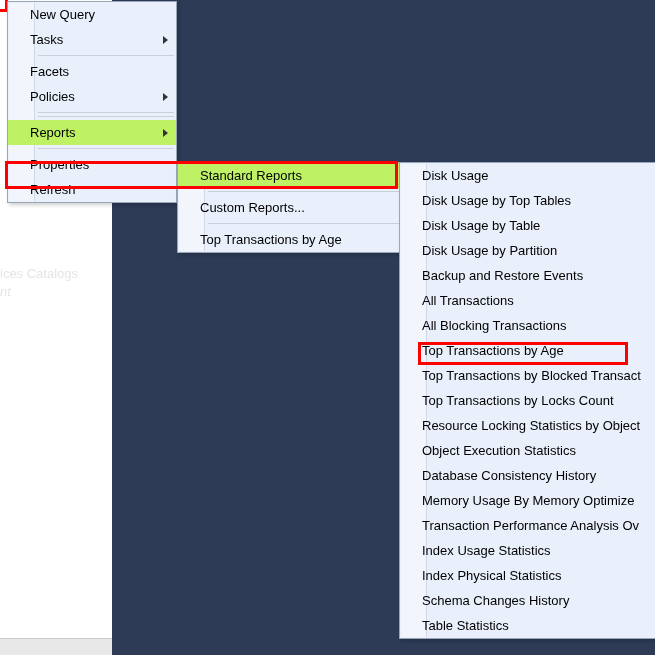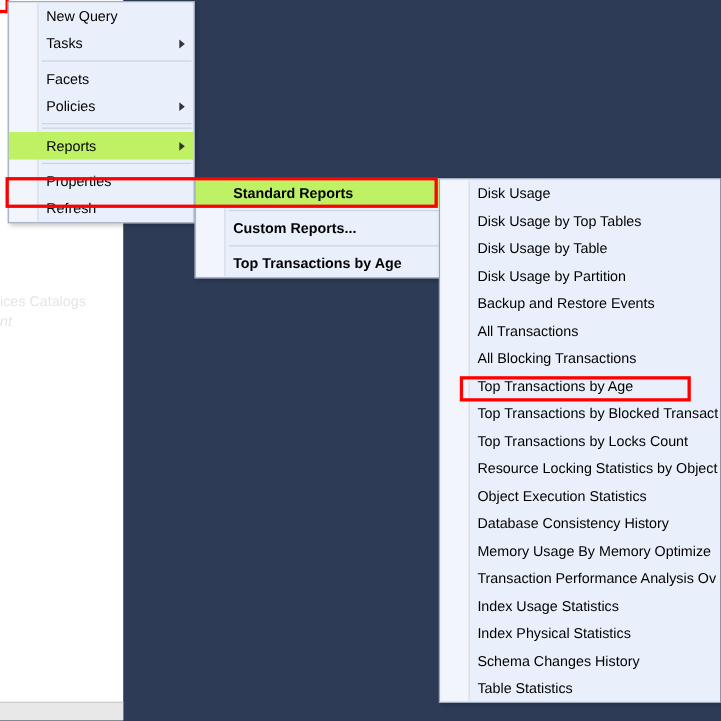--- a/index.html
+++ b/index.html
@@ -49,21 +49,21 @@
     }
     .context-menu .gutter {
       position: absolute;
       left: 1px; top: 1px; bottom: 1px;
       width: 26px;
       background: #f2f5fb;
       border-right: 1px solid #d0d7e5;
     }
     .menu-item {
       position: relative;
-      padding: 5px 30px 5px 34px;
+      padding: 5px 30px 5px 22px;
       cursor: default;
       color: #000;
       white-space: nowrap;
       display: flex;
       align-items: center;
     }
     .menu-item.highlighted {
       background: #bef264;
     }
     .menu-sep {
@@ -81,21 +81,21 @@
       border-top: 4px solid transparent;
       border-bottom: 4px solid transparent;
       border-left: 5px solid #333;
     }
     .red-box {
       position: absolute;
       border: 3px solid #ff0000;
       pointer-events: none;
     }
     #menu1 { left: 7px; top: 1px; width: 170px; }
-    #menu2 { left: 177px; top: 162px; width: 260px; font-weight: bold; }
+    #menu2 { left: 177px; top: 162px; width: 260px; }
     #menu3 { left: 399px; top: 162px; width: 280px; }
   </style>
 </head>
 <body>
 
 <div class="bg-panel"></div>
 <div class="bg-text" style="top:266px;">ices Catalogs</div>
 <div class="bg-text" style="top:284px;font-style:italic;">nt</div>
 <div class="bg-scrollbar"></div>
 <div class="red-stub"></div>

